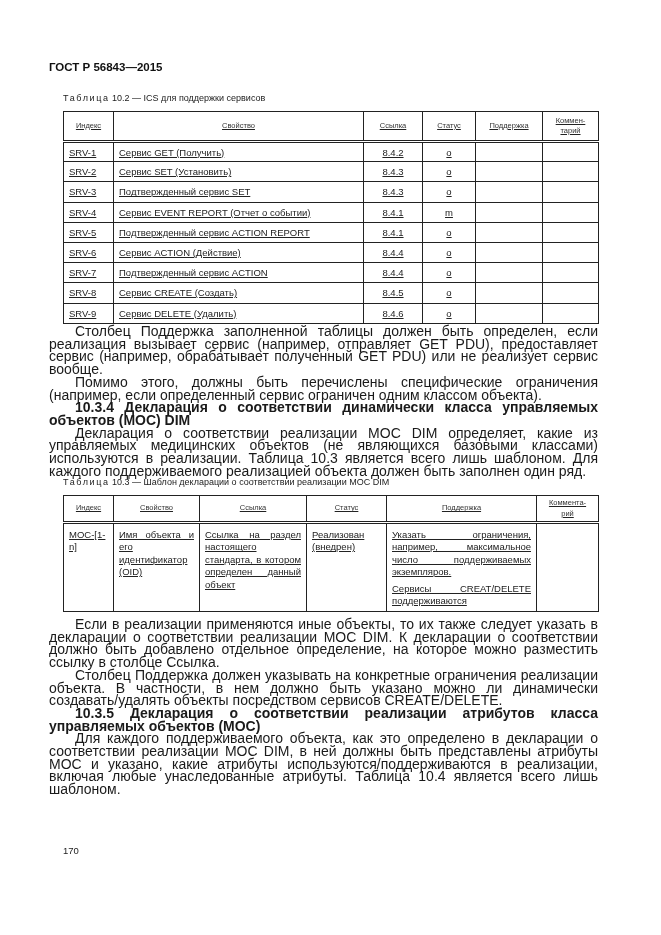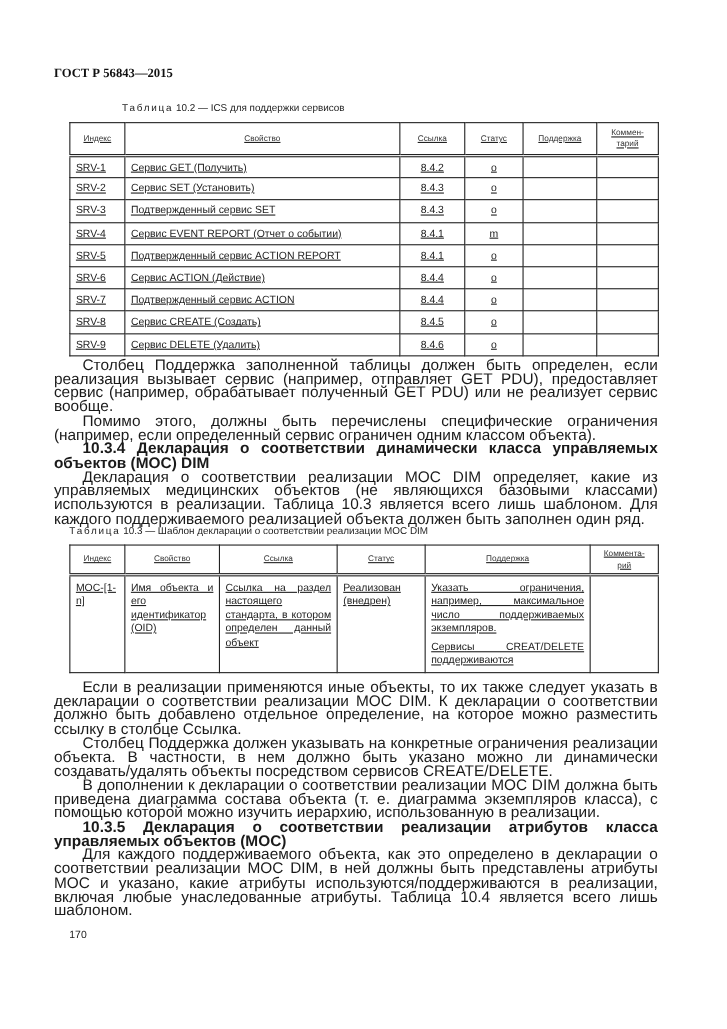--- a/index.html
+++ b/index.html
@@ -5,21 +5,21 @@
   * { box-sizing: border-box; margin: 0; padding: 0; }
   html, body { width: 661px; height: 935px; background: #ffffff; }
   body {
     position: relative;
     font-family: "Liberation Sans", sans-serif;
     color: #1a1a1a;
     overflow: hidden;
   }
   .page-header {
     position: absolute; left: 49px; top: 61px;
-    font-size: 11.5px; font-weight: bold; color: #111; font-family: Liberation Serif, serif;
+    font-size: 11.5px; font-weight: bold; color: #111;
   }
   .caption {
     position: absolute; left: 63px;
     font-size: 9px; color: #222;
   }
   .caption .spaced { letter-spacing: 1.6px; }
 
   table.t {
     position: absolute; left: 63px;
     border-collapse: collapse;
@@ -62,21 +62,21 @@
   .page-num {
     position: absolute; left: 63px; top: 845px;
     font-size: 9.5px; color: #222;
   }
 </style>
 </head>
 <body>
 
 <div class="page-header">ГОСТ Р 56843—2015</div>
 
-<div class="caption" style="top:93px;margin-left:48px;">
+<div class="caption" style="top:93px;">
   <span class="spaced">Таблица</span><span> 10.2 — ICS для поддержки сервисов</span>
 </div>
 
 <table class="t" id="t102">
   <colgroup>
     <col style="width:50px">
       <col style="width:250px">
       <col style="width:59px">
     <col style="width:53px">
       <col style="width:67px">
@@ -209,18 +209,17 @@
         <p>Сервисы CREAT/DELETE поддерживаются</p>
       </td>
       <td></td>
     </tr>
   </tbody>
 </table>
 
 <div class="body-text" style="top:618px;">
   <p>Если в реализации применяются иные объекты, то их также следует указать в декларации о соответствии реализации МОС DIM. К декларации о соответствии должно быть добавлено отдельное определение, на которое можно разместить ссылку в столбце Ссылка.</p>
   <p>Столбец Поддержка должен указывать на конкретные ограничения реализации объекта. В частности, в нем должно быть указано можно ли динамически создавать/удалять объекты посредством сервисов CREATE/DELETE.</p>
-  <p>В дополнении к декларации о соответствии реализации МОС DIM должна быть приведена диаграмма состава объекта (т. е. диаграмма экземпляров класса), с помощью которой можно изучить иерархию, использованную в реализации.</p>
   <p class="h">10.3.5 Декларация о соответствии реализации атрибутов класса управляемых объектов (МОС)</p>
   <p>Для каждого поддерживаемого объекта, как это определено в декларации о соответствии реализации МОС DIM, в ней должны быть представлены атрибуты МОС и указано, какие атрибуты используются/поддерживаются в реализации, включая любые унаследованные атрибуты. Таблица 10.4 является всего лишь шаблоном.</p>
 </div>
 
 <div class="page-num">170</div>
 
 </body></html>

